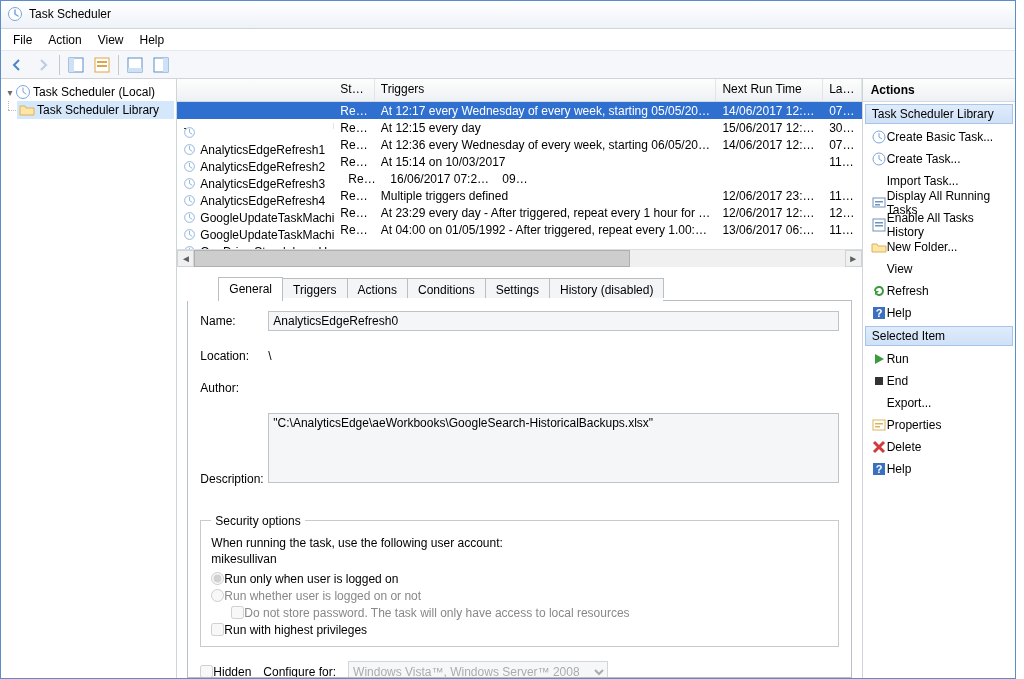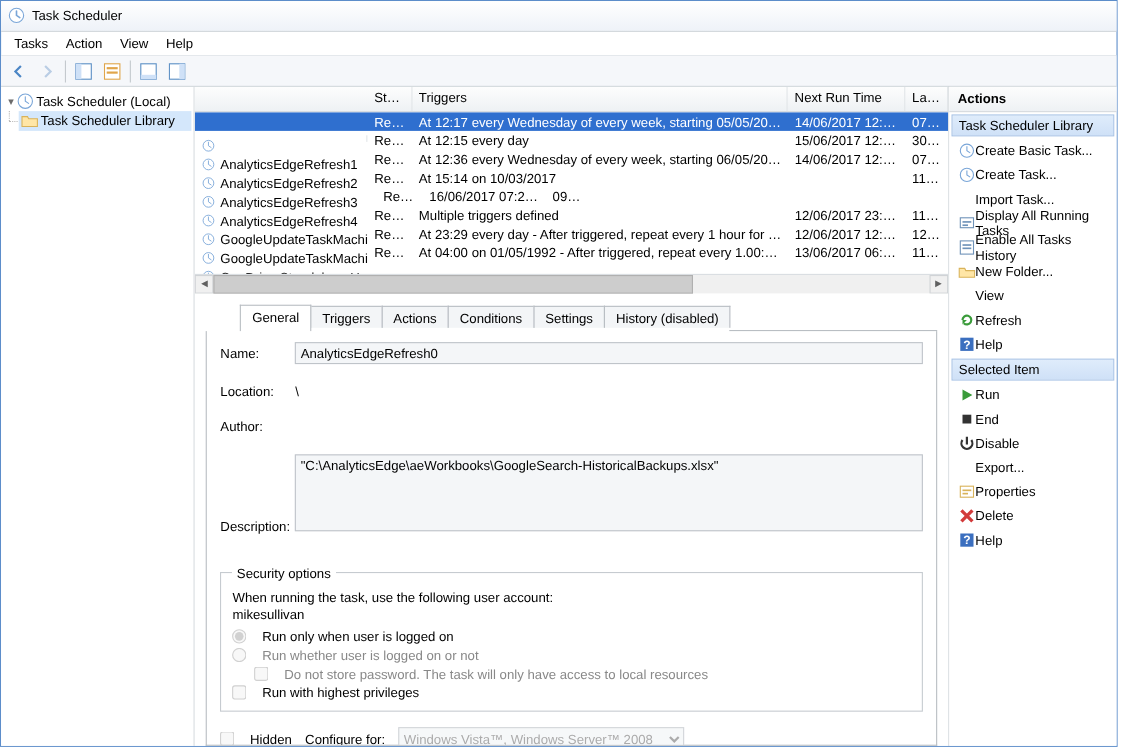--- a/index.html
+++ b/index.html
@@ -41,21 +41,21 @@
   .tab.active { background:#fff; height:24px; top:0; z-index:2; }
   .tabfill { flex:1 1 auto; border-bottom:1px solid #b9bec3; }
   .tabpage { border:1px solid #b9bec3; border-top:none; flex:1 1 auto; padding:10px 12px; overflow:hidden; display:flex; flex-direction:column; }
   .fieldrow { display:flex; align-items:center; margin-bottom:18px; }
   .fieldrow .lbl { width:68px; }
   .fieldrow .val { flex:1 1 auto; }
   .fieldrow input[type=text] { width:100%; box-sizing:border-box; height:20px; border:1px solid #bfc4c9; padding:0 4px; font:inherit; }
   textarea.desc { width:100%; height:70px; resize:none; border:1px solid #bfc4c9; font:inherit; padding:2px 4px; box-sizing:border-box; }
   fieldset { border:1px solid #c6cbd0; margin:10px 0 8px 0; padding:8px 10px 6px 10px; }
   legend { padding:0 4px; }
-  .radio, .check { display:flex; align-items:center; gap:14px; margin:3px 0; }
+  .radio, .check { display:flex; align-items:center; gap:0; margin:3px 0; }
   .radio input, .check input { margin:0; }
   .check.indent { margin-left:20px; }
   .bottomrow { display:flex; align-items:center; gap:12px; margin-top:6px; }
   select.cfg { height:22px; border:1px solid #bfc4c9; background:#f3f5f7; font:inherit; color:#888; min-width:260px; }
   
   .actions { width:160px; background:#fff; display:flex; flex-direction:column; }
   .actions-head { height:22px; background:linear-gradient(#fdfdfd,#eef1f4); border-bottom:1px solid #d4d9dd; display:flex; align-items:center; padding:0 8px; font-weight:600; }
   .actions-group-title { background:linear-gradient(#dfecfb,#cfe1f7); border:1px solid #a8c4e6; padding:2px 6px; margin:2px; }
   .aitem { display:flex; align-items:center; gap:0; padding:2px 4px 2px 8px; cursor:default; height:18px; }
   .aicon { width:16px; height:16px; display:flex; align-items:center; justify-content:center; }
@@ -79,21 +79,21 @@
     <span class="ticon">
       <svg viewBox="0 0 16 16">
           <circle cx="8" cy="8" r="6.5" fill="#fff" stroke="#7aa6d8"></circle>
           <path d="M8 4v4l3 2" stroke="#7aa6d8" stroke-width="1.5" fill="none" stroke-linecap="round"></path>
         </svg>
     </span>
     <span class="title">Task Scheduler</span>
   </div>
 
   <div class="menubar">
-    <span>Tasks</span>
+    <span>File</span>
     <span>Action</span>
     <span>View</span>
     <span>Help</span>
   </div>
 
   <div class="toolbar">
     <div class="tbtn">
         <svg width="14" height="14" viewBox="0 0 14 14">
           <path d="M9 2 4 7l5 5" stroke="#4b86c5" stroke-width="2" fill="none"></path>
         </svg>
@@ -433,29 +433,20 @@
         </div>
       <div class="aitem">
           <span class="aicon">
             <svg width="16" height="16" viewBox="0 0 16 16">
               <rect x="4" y="4" width="8" height="8" fill="#333"></rect>
             </svg>
           </span>
           <span>End</span>
         </div>
       <div class="aitem">
-          <span class="aicon">
-            <svg width="16" height="16" viewBox="0 0 16 16">
-              <path d="M8 2v7" stroke="#333" stroke-width="2"></path>
-              <path d="M4 5a5 5 0 1 0 8 0" stroke="#333" stroke-width="2" fill="none"></path>
-            </svg>
-          </span>
-          <span>Disable</span>
-        </div>
-      <div class="aitem">
           <span class="aicon"></span>
           <span>Export...</span>
         </div>
       <div class="aitem">
           <span class="aicon">
             <svg width="16" height="16" viewBox="0 0 16 16">
               <rect x="2" y="3" width="12" height="10" fill="#fff" stroke="#d9b35a"></rect>
               <rect x="4" y="6" width="8" height="1.5" fill="#d9b35a"></rect>
               <rect x="4" y="9" width="5" height="1.5" fill="#d9b35a"></rect>
             </svg>

